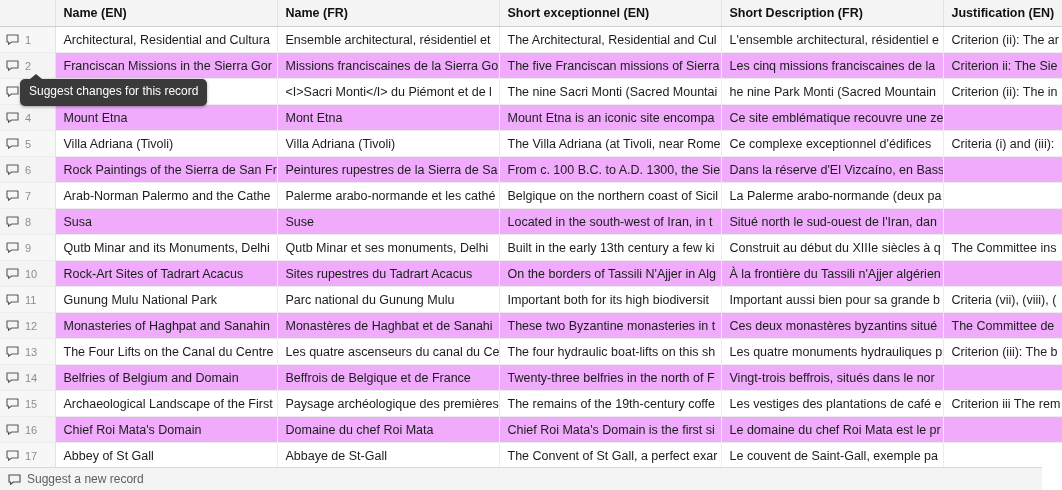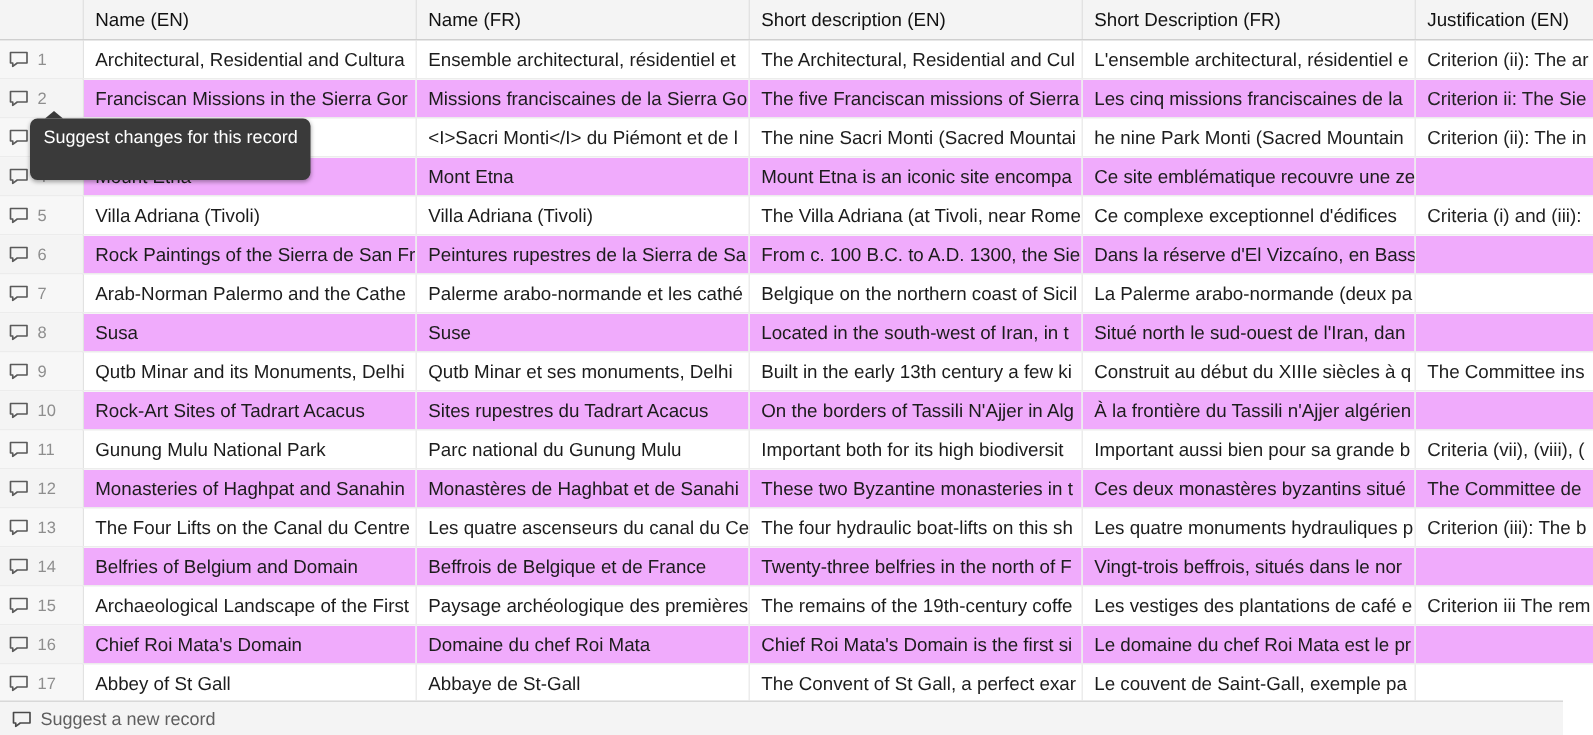--- a/index.html
+++ b/index.html
@@ -35,21 +35,21 @@
   table.grid col.c-namefr  { width: 222px; }
   table.grid col.c-deen    { width: 222px; }
   table.grid col.c-defr    { width: 222px; }
   table.grid col.c-just    { width: 132px; }
   thead th {
     height: 26px;
     background: #f4f4f4;
     border-bottom: 1px solid #cfcfcf;
     border-right: 1px solid #e2e2e2;
     font-size: 12.5px;
-    font-weight: normal;
+    font-weight: bold;
     color: #111;
     text-align: left;
     padding: 0 0 0 8px;
     white-space: nowrap;
     overflow: hidden;
     vertical-align: middle;
   }
   thead th.gutter-head {
     border-right: 1px solid #e2e2e2;
     background: #f4f4f4;
@@ -94,21 +94,21 @@
     font-size: 11px;
   }
   
   .tooltip {
     position: absolute;
     left: 20px;
     top: 79px;
     background: #3a3a3a;
     color: #ffffff;
     font-size: 12px;
-    padding: 5px 9px 22px 9px;
+    padding: 5px 9px 8px 9px;
     border-radius: 5px;
     white-space: nowrap;
     box-shadow: 0 1px 3px rgba(0,0,0,0.35);
     z-index: 40;
   }
   .tooltip:after {
     content: "";
     position: absolute;
     left: 10px;
     top: -5px;
@@ -148,21 +148,21 @@
       <col class="c-namefr">
       <col class="c-deen">
       <col class="c-defr">
       <col class="c-just">
     </colgroup>
     <thead>
       <tr>
         <th class="gutter-head"></th>
         <th>Name (EN)</th>
         <th>Name (FR)</th>
-        <th>Short description (EN)</th>
+        <th>Short exceptionnel (EN)</th>
         <th>Short Description (FR)</th>
         <th>Justification (EN)</th>
       </tr>
     </thead>
     <tbody id="grid-body">
         <tr>
           <td class="gutter-cell">
             <div class="gutter-inner">
               <svg class="comment-icon" viewBox="0 0 13 11">
                 <path d="M1 1h11v7H5.5L2.5 10.3V8H1z" fill="none" stroke="#5a5a5a" stroke-width="1.1" stroke-linejoin="round"></path>

